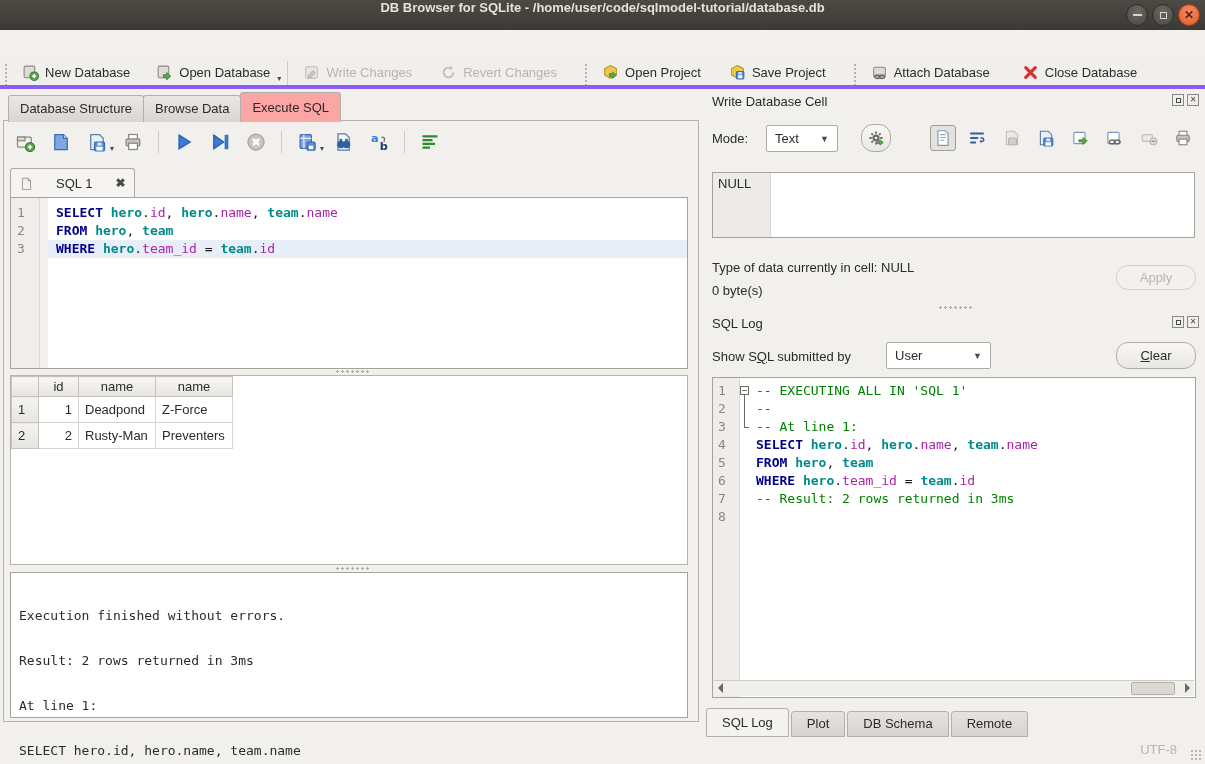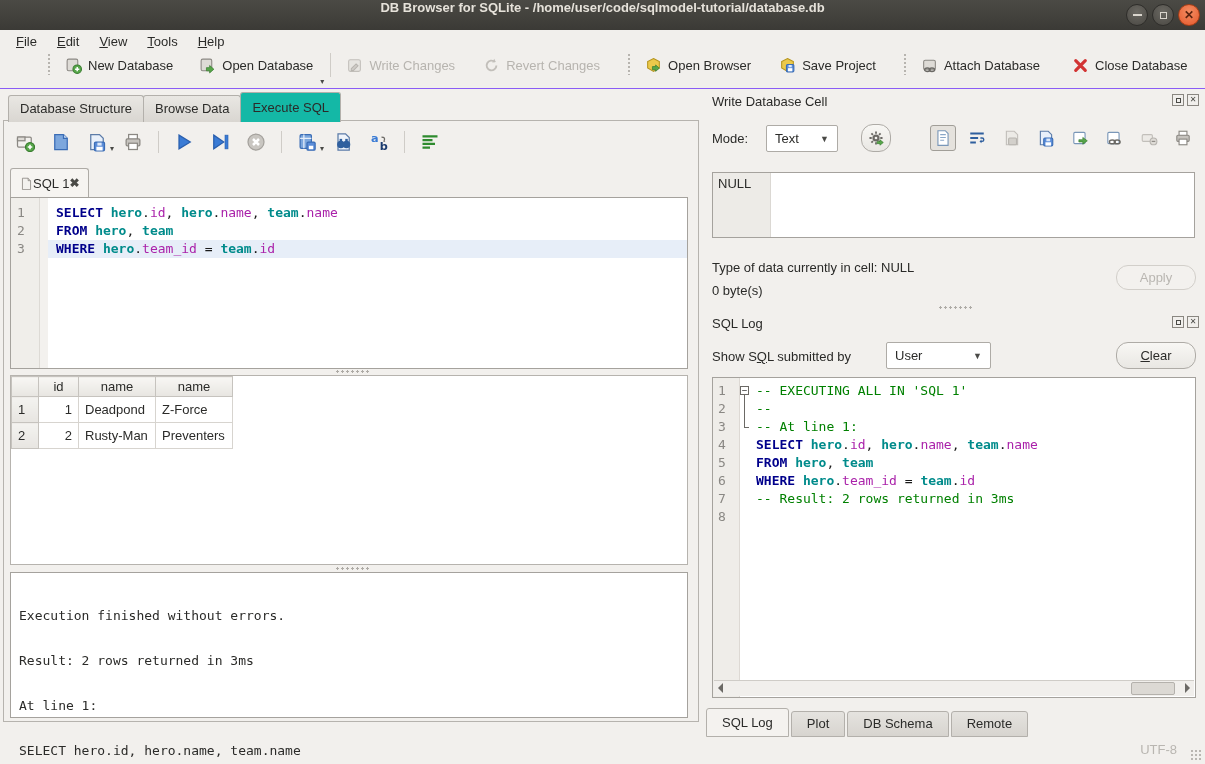--- a/index.html
+++ b/index.html
@@ -16,43 +16,43 @@
   .wbtn .minus{width:9px;height:2px;background:#d9d5cd;}
   .wbtn .maxsq{width:7px;height:7px;border:1.5px solid #d9d5cd;box-sizing:border-box;}
   .wbtn .xg{color:#5d2410;font-weight:bold;font-size:12px;line-height:12px;}
   
   .menubar{position:absolute;left:0;top:30px;width:1205px;height:23px;background:#f1efec;
     display:flex;align-items:center;padding-left:6px;box-sizing:border-box;}
   .menu-item{padding:2px 10px;cursor:default;}
   .mn{text-decoration:underline;}
   
   .toolbar{position:absolute;left:0;top:53px;width:1205px;height:36px;background:#f1efec;
-    border-bottom:1px solid #8b5cf6;display:flex;align-items:flex-start;box-sizing:border-box;padding-left:43px;}
+    border-bottom:4px solid #8b5cf6;display:flex;align-items:flex-end;box-sizing:border-box;}
   .grip{width:5px;height:22px;margin:0 4px;
     background-image:radial-gradient(circle,#b7b4af 1px,transparent 1.2px);background-size:4px 4px;}
   .tsep{width:1px;height:24px;background:#cfccc7;margin:0 6px;}
   .tbtn{display:flex;align-items:center;gap:6px;padding:4px 9px;border-radius:3px;white-space:nowrap;}
   .tbtn.disabled{color:#b7b4af;}
   .tbtn svg{flex:none;}
   .ddcaret{font-size:8px;color:#4a4a47;margin-left:-2px;align-self:flex-end;padding-bottom:2px;}
   
   .lframe{position:absolute;left:3px;top:120px;width:696px;height:602px;
     border:1px solid #b6b3ae;background:#f2f0ed;box-sizing:border-box;}
   .maintabs{position:absolute;left:8px;top:92px;display:flex;align-items:flex-end;z-index:4;}
   .mtab{height:26px;line-height:26px;padding:0 11px;background:linear-gradient(#e9e7e3,#d9d6d1);
     border:1px solid #b3b0ab;border-bottom:none;border-radius:3px 3px 0 0;margin-right:-1px;}
-  .mtab.active{height:29px;line-height:29px;background:#14b8a6;position:relative;z-index:6;text-align:right;}
+  .mtab.active{height:29px;line-height:29px;background:#fca5a5;position:relative;z-index:6;text-align:right;}
   
   .edtoolbar{position:absolute;left:14px;top:131px;display:flex;align-items:center;gap:14px;z-index:2;}
   .eicon{width:22px;height:22px;display:flex;align-items:center;justify-content:center;position:relative;}
   .esep{width:1px;height:22px;background:#cfccc7;}
   .eicon .ddcaret{position:absolute;right:-6px;bottom:-2px;}
   
   .sqltab{position:absolute;left:10px;top:168px;height:29px;background:#f6f4f1;border:1px solid #aeaba6;
-    border-bottom:none;border-radius:3px 3px 0 0;display:flex;align-items:center;gap:0;padding:0 9px;z-index:3;box-sizing:border-box;}
+    border-bottom:none;border-radius:3px 3px 0 0;display:flex;align-items:center;gap:23px;padding:0 9px;z-index:3;box-sizing:border-box;}
   .sqltab .x{color:#4a4a46;font-weight:bold;font-size:12px;}
   
   .editor{position:absolute;left:10px;top:197px;width:678px;height:172px;background:#fff;
     border:1px solid #a5a29d;box-sizing:border-box;font-family:"DejaVu Sans Mono",monospace;font-size:13px;
     background-image:linear-gradient(to right,#f0eeea 0,#f0eeea 28px,#dddad5 28px,#dddad5 29px,#f3f1ee 29px,#f3f1ee 37px,#fff 37px);}
   .editor .pad{padding-top:6px;}
   .eline{display:flex;height:18px;line-height:18px;}
   .ln{width:28px;flex:none;color:#8a8884;padding-left:6px;box-sizing:border-box;}
   .fstrip{width:9px;flex:none;}
   .code{flex:1;padding-left:8px;white-space:pre;}
@@ -139,27 +139,20 @@
         </div>
       <div class="wbtn">
           <span class="maxsq"></span>
         </div>
       <div class="wbtn close">
           <span class="xg">✕</span>
         </div>
     </div>
   </div>
 
-  <div class="menubar">
-    <span class="menu-item"><span class="mn">F</span><span>ile</span></span>
-    <span class="menu-item"><span class="mn">E</span><span>dit</span></span>
-    <span class="menu-item"><span class="mn">V</span><span>iew</span></span>
-    <span class="menu-item"><span class="mn">T</span><span>ools</span></span>
-    <span class="menu-item"><span class="mn">H</span><span>elp</span></span>
-  </div>
 
   <div class="toolbar">
     <div class="grip"></div>
     <div class="tbtn">
       <svg width="17" height="17" viewBox="0 0 16 16">
           <rect x="2" y="2" width="10" height="11" rx="1.5" fill="#dedbd6" stroke="#8b8883"></rect>
           <circle cx="11.5" cy="11.5" r="4" fill="#57a64a" stroke="#3a7d30"></circle>
           <path d="M11.5 9.5v4M9.5 11.5h4" stroke="#fff" stroke-width="1.4"></path>
         </svg>
       <span>New Database</span>
@@ -186,21 +179,21 @@
           <path d="M10.6 1.6l1.4 3.2-3.4.4z" fill="#c2bfba"></path>
         </svg>
       <span>Revert Changes</span>
     </div>
     <div class="grip" style="margin-left:18px;"></div>
     <div class="tbtn">
       <svg width="17" height="17" viewBox="0 0 16 16">
           <path d="M8 1.5l5.5 2.8v6L8 13.5 2.5 10.3v-6z" fill="#ecc94b" stroke="#b5941f"></path>
           <path d="M7 9h3V7.5l3.5 3L10 13.5V12H7z" fill="#57a64a" stroke="#3a7d30" stroke-width=".7"></path>
         </svg>
-      <span>Open Browser</span>
+      <span>Open Project</span>
     </div>
     <div class="tbtn" style="margin-left:10px;">
       <svg width="17" height="17" viewBox="0 0 16 16">
           <path d="M8 1.5l5.5 2.8v6L8 13.5 2.5 10.3v-6z" fill="#ecc94b" stroke="#b5941f"></path>
           <rect x="7" y="7" width="7" height="7" rx="1" fill="#5b8dd9" stroke="#3a6cb5"></rect>
           <rect x="9" y="7.5" width="3" height="2.2" fill="#dce8f8"></rect>
           <rect x="8.5" y="10.5" width="4" height="3" fill="#fff"></rect>
         </svg>
       <span>Save Project</span>
     </div>

